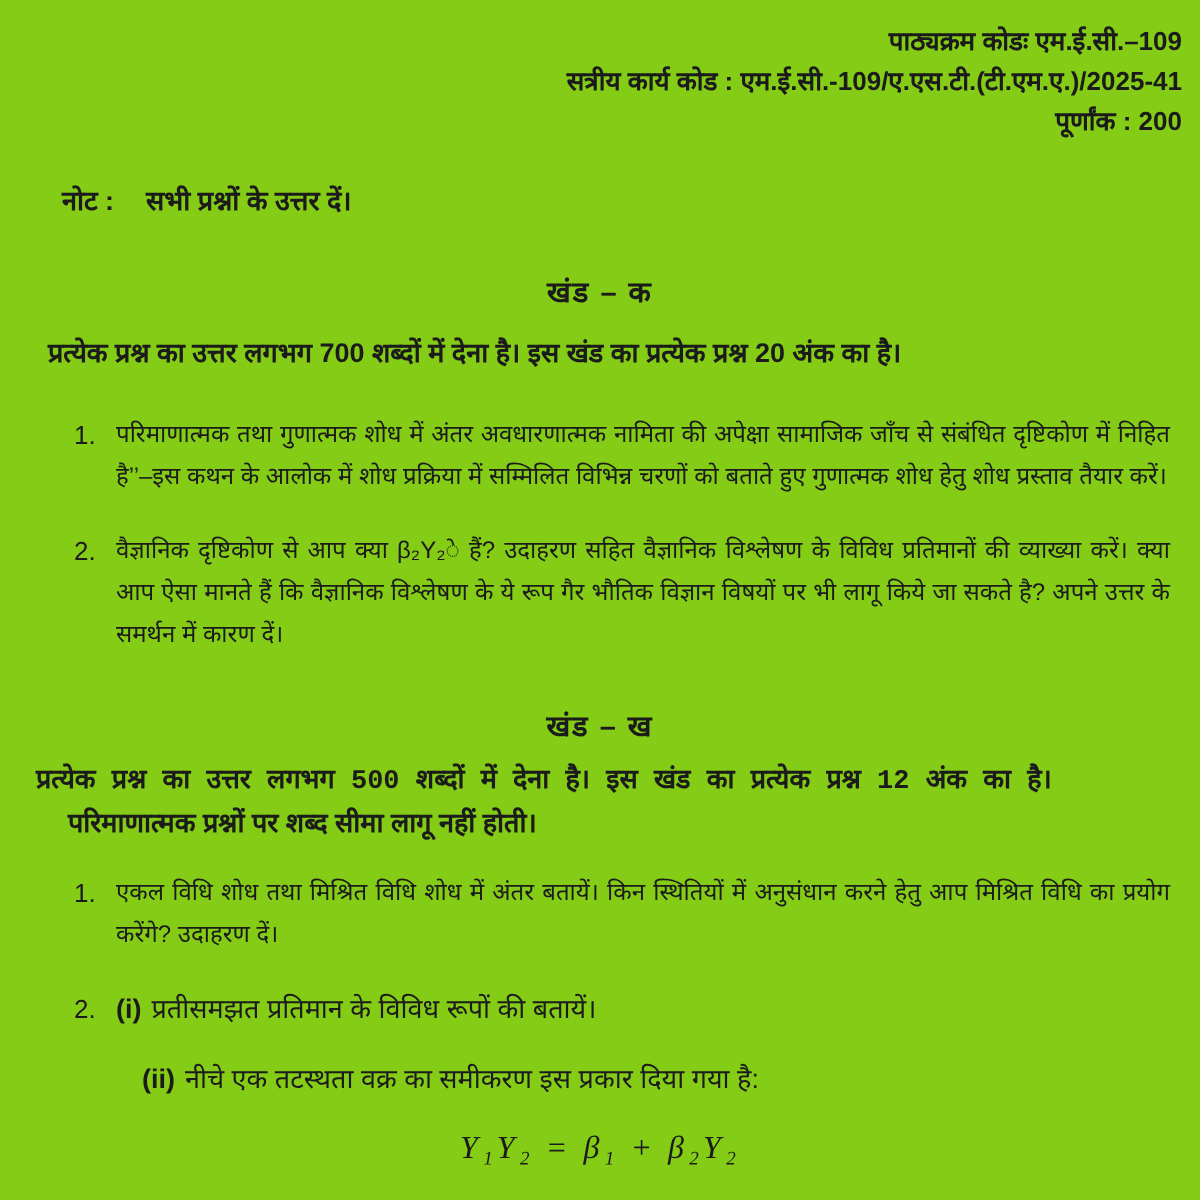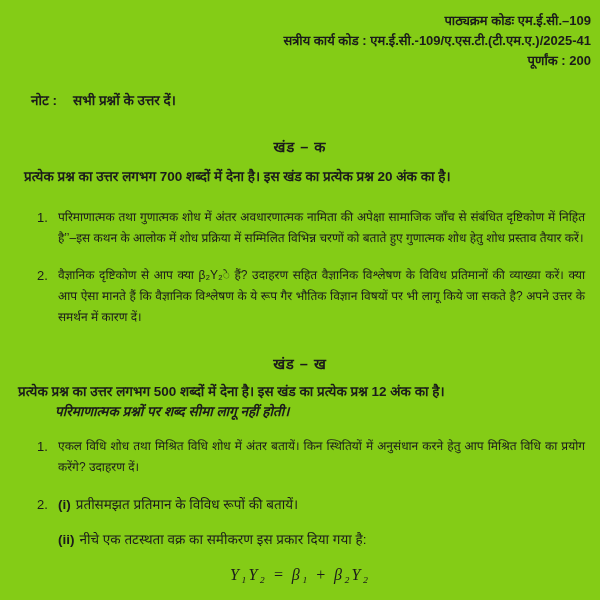--- a/index.html
+++ b/index.html
@@ -42,39 +42,39 @@
     letter-spacing:1px;
   }
   .mt-a-title { margin-top:26px; }
   .mt-b-title { margin-top:26px;text-align:center; }
   .instr {
     font-weight:bold;
     font-size:13.5px;
     line-height:20px;
   }
   .instr-a { margin-top:10px; padding:0 13px 0 24px; }
-  .instr-b1 { margin-top:8px; padding:0 13px 0 18px; }
-  .instr-b2 { padding-left:55px;font-style:italic; }
+  .instr-b1 { margin-top:8px; padding:0 13px 0 18px;font-family:Liberation Mono, monospace; }
+  .instr-b2 { padding-left:34px; }
   
   .question { display:flex; padding-right:15px; }
   .q1a { margin-top:20px; }
   .q2a { margin-top:16px; }
   .q1b { margin-top:14px; }
   .q2b { margin-top:16px; }
   .qnum {
     flex:none; width:21px; margin-left:37px;
     font-size:13px; line-height:21px;
   }
   .qtext {
     flex:1; text-align:justify;
     font-size:12px; line-height:21px;
   }
   .qparts { flex:1; }
   .part { display:flex; font-size:13.5px; line-height:21px; }
-  .part + .part { margin-top:14px; }
+  .part + .part { margin-top:14px;margin-left:13px; }
   .part-label { flex:none; font-weight:bold; margin-right:5px; }
   .part-text { flex:1; }
   
   .equation {
     margin-top:14px;
     text-align:center;
     font-family:"Liberation Serif","DejaVu Serif",serif;
     font-style:italic;
     font-size:16px;
     line-height:22px;

